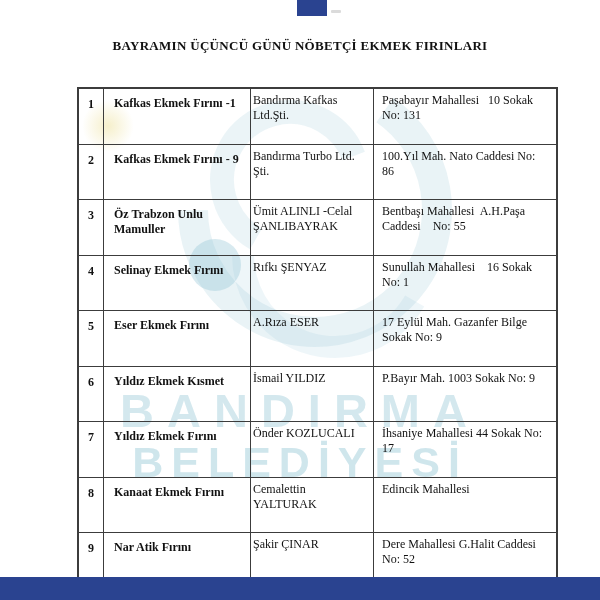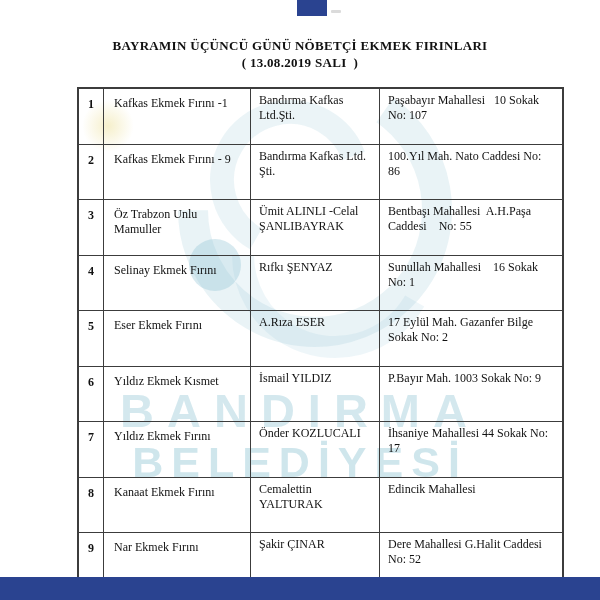--- a/index.html
+++ b/index.html
@@ -56,22 +56,22 @@
     width:444px;background:transparent;
   }
   table.duty td{
     border:1px solid #3c3c3c;
     vertical-align:top;overflow:hidden;
     font-size:12px;line-height:15px;
     height:45.5px;
   }
   table.duty{border:2px solid #3c3c3c;}
   td.c-no{width:22px;text-align:center;font-weight:bold;padding-top:8px;}
-  td.c-name{width:132px;font-weight:normal;padding:7px 4px 2px 10px;white-space:pre;}
-  td.c-owner{width:118px;padding:4px 2px 2px 8px;white-space:pre;}
+  td.c-name{width:132px;font-weight:bold;padding:7px 4px 2px 10px;white-space:pre;}
+  td.c-owner{width:118px;padding:4px 2px 2px 2px;white-space:pre;}
   td.c-addr{width:172px;padding:4px 2px 2px 8px;white-space:pre;}
 </style>
 </head>
 <body>
 
 <div class="stage">
 
   <div class="watermark">
     <div class="wm-yellow"></div>
     <svg class="wm-swirl" width="360" height="350" viewBox="0 0 360 350">
@@ -85,37 +85,36 @@
     <div class="wm-text l1">BANDIRMA</div>
     <div class="wm-text l2">BELEDİYESİ</div>
   </div>
 
   <div class="top-fragment"></div>
   <div class="bottom-bar"></div>
   <div class="fold-mark"></div>
 
   <div class="title-block">
     <div class="title-line">BAYRAMIN ÜÇÜNCÜ GÜNÜ NÖBETÇİ EKMEK FIRINLARI</div>
-    <div class="title-line">( 13.08.2019 SALI  )</div>
   </div>
 
   <table class="duty">
     <tbody>
       <tr>
         <td class="c-no">1</td>
         <td class="c-name">Kafkas Ekmek Fırını -1</td>
         <td class="c-owner">Bandırma Kafkas
 Ltd.Şti.</td>
         <td class="c-addr">Paşabayır Mahallesi   10 Sokak
-No: 107</td>
+No: 131</td>
       </tr>
       <tr>
         <td class="c-no">2</td>
         <td class="c-name">Kafkas Ekmek Fırını - 9</td>
-        <td class="c-owner">Bandırma Kafkas Ltd.
+        <td class="c-owner">Bandırma Turbo Ltd.
 Şti.</td>
         <td class="c-addr">100.Yıl Mah. Nato Caddesi No:
 86</td>
       </tr>
       <tr>
         <td class="c-no">3</td>
         <td class="c-name">Öz Trabzon Unlu
 Mamuller</td>
         <td class="c-owner">Ümit ALINLI -Celal
 ŞANLIBAYRAK</td>
@@ -127,21 +126,21 @@
         <td class="c-name">Selinay Ekmek Fırını</td>
         <td class="c-owner">Rıfkı ŞENYAZ</td>
         <td class="c-addr">Sunullah Mahallesi    16 Sokak
 No: 1</td>
       </tr>
       <tr>
         <td class="c-no">5</td>
         <td class="c-name">Eser Ekmek Fırını</td>
         <td class="c-owner">A.Rıza ESER</td>
         <td class="c-addr">17 Eylül Mah. Gazanfer Bilge
-Sokak No: 2</td>
+Sokak No: 9</td>
       </tr>
       <tr>
         <td class="c-no">6</td>
         <td class="c-name">Yıldız Ekmek Kısmet</td>
         <td class="c-owner">İsmail YILDIZ</td>
         <td class="c-addr">P.Bayır Mah. 1003 Sokak No: 9</td>
       </tr>
       <tr>
         <td class="c-no">7</td>
         <td class="c-name">Yıldız Ekmek Fırını</td>
@@ -151,21 +150,21 @@
       </tr>
       <tr>
         <td class="c-no">8</td>
         <td class="c-name">Kanaat Ekmek Fırını</td>
         <td class="c-owner">Cemalettin
 YALTURAK</td>
         <td class="c-addr">Edincik Mahallesi</td>
       </tr>
       <tr>
         <td class="c-no">9</td>
-        <td class="c-name">Nar Ekmek Fırını</td>
+        <td class="c-name">Nar Atik Fırını</td>
         <td class="c-owner">Şakir ÇINAR</td>
         <td class="c-addr">Dere Mahallesi G.Halit Caddesi
 No: 52</td>
       </tr>
       <tr>
         <td class="c-no">10</td>
         <td class="c-name">Toya Turbo
 San.Tic.Ltd.Şti</td>
         <td class="c-owner">A.Baki ERDEM</td>
         <td class="c-addr">17 Eylül Mah. Celal Atik Caddesi

